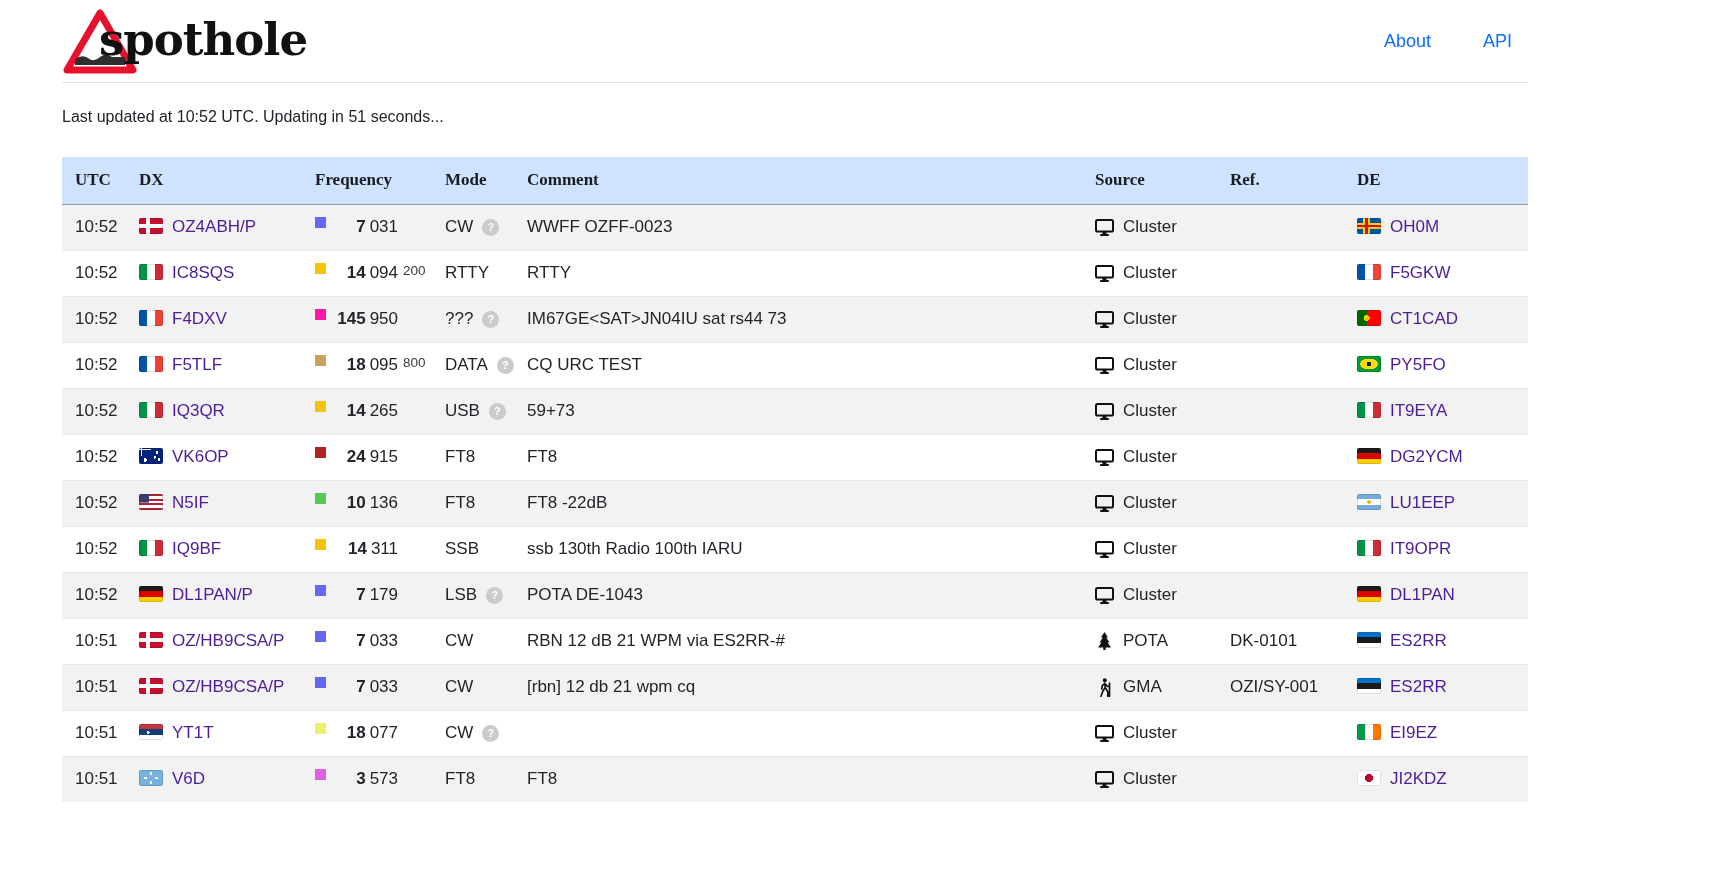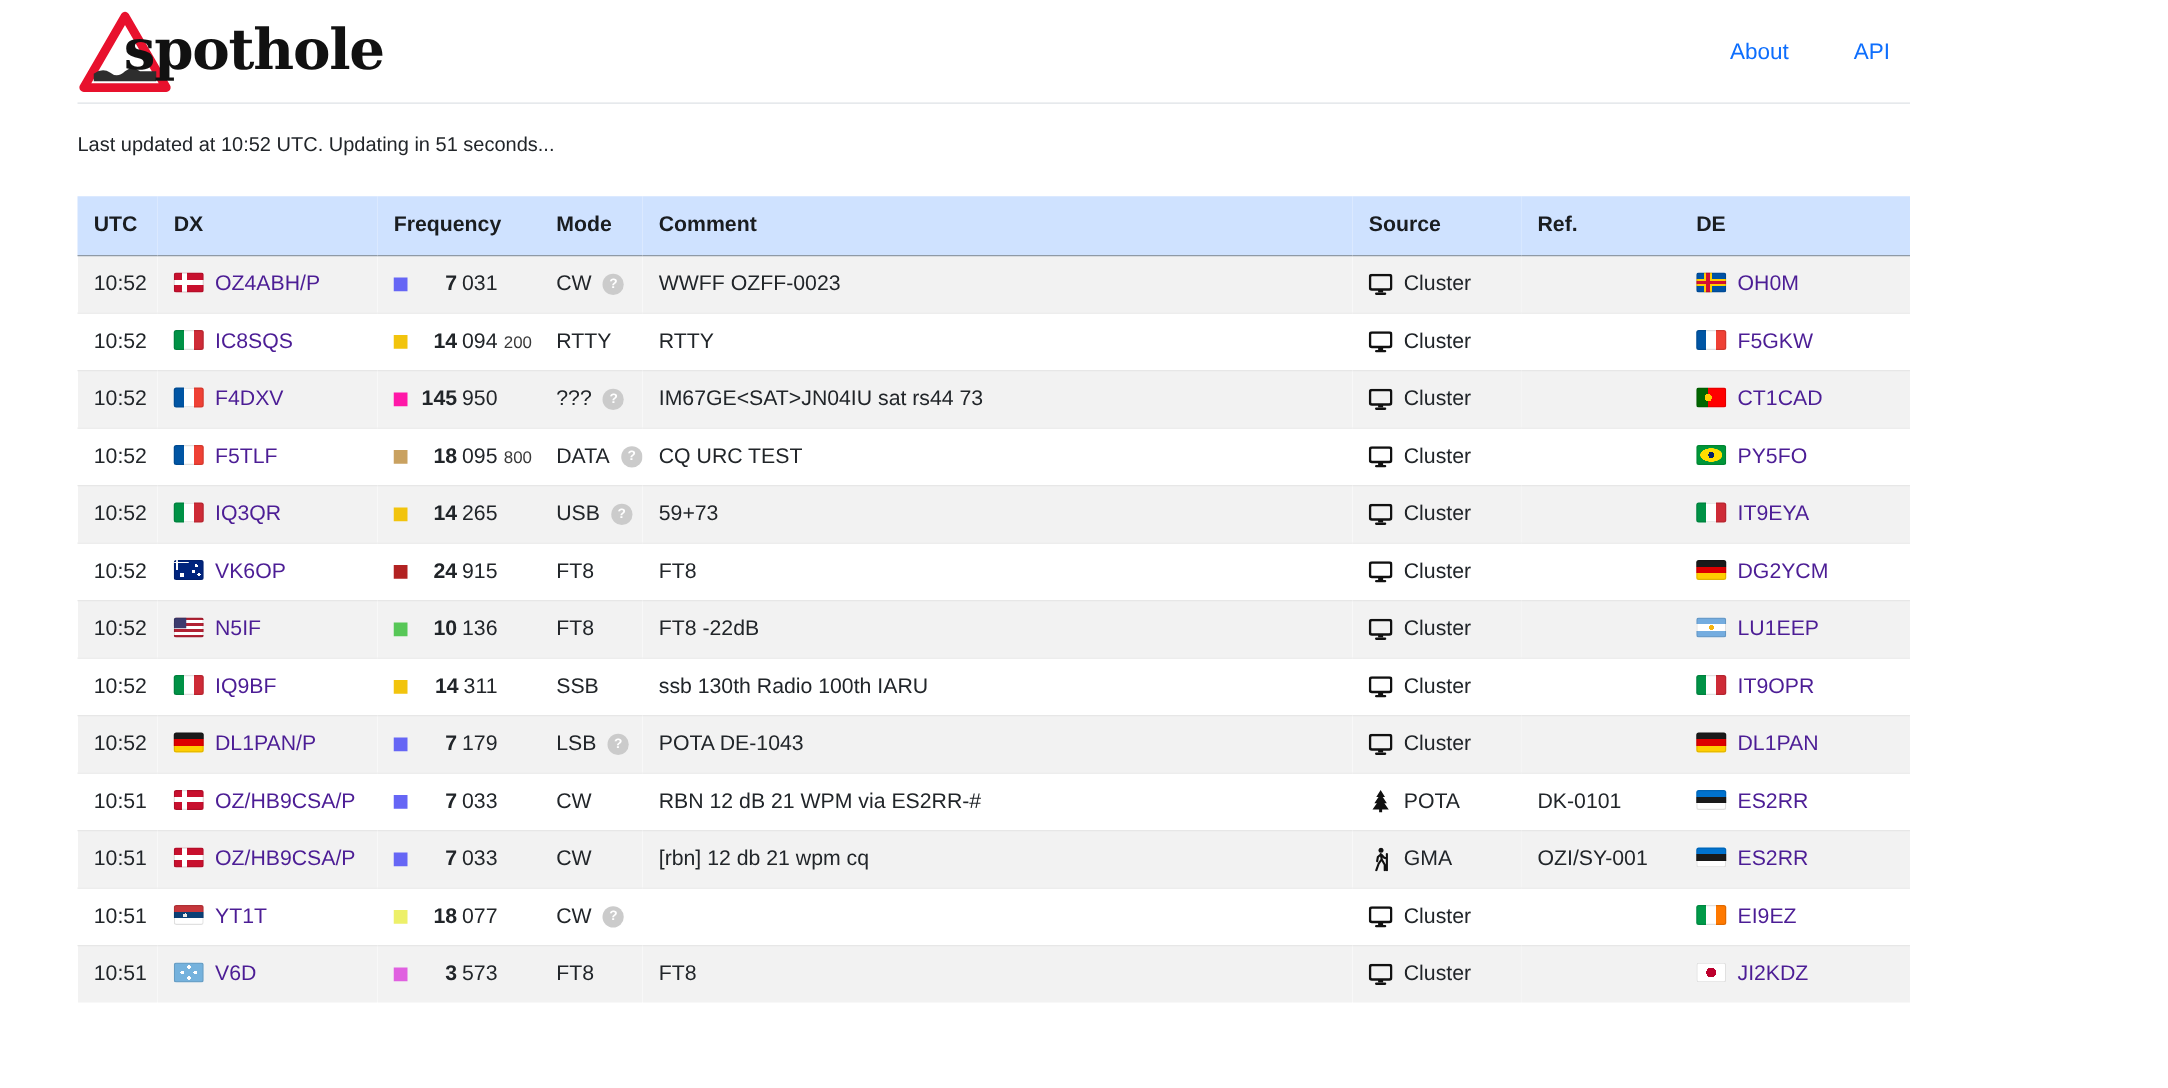--- a/index.html
+++ b/index.html
@@ -33,21 +33,21 @@
     border-radius:6px; padding:7px 17px; cursor:pointer;
     font-family:"Liberation Sans", sans-serif;
   }
 
   
   table { border-collapse:collapse; table-layout:fixed; width:1466px; margin-top:20px; font-size:17px; }
   col.c-utc{width:64px} col.c-dx{width:176px} col.c-freq{width:130px} col.c-mode{width:82px}
   col.c-comment{width:568px} col.c-source{width:135px} col.c-ref{width:127px} col.c-de{width:184px}
   thead th {
     background:#cfe2ff; height:47px; text-align:left; padding:0 0 0 13px;
-    font-weight:bold; color:#1a1d20; border-bottom:1px solid #8f9aa6;
+    font-weight:bold; color:#1a1d20; border-bottom:1px solid #8f9aa6;font-family:Liberation Serif, serif;
   }
   tbody td { height:46px; padding:0 0 0 13px; vertical-align:middle; white-space:nowrap; overflow:hidden; }
   tbody tr { border-top:1px solid #e7e7e7; background:#fff; }
   tbody tr:first-child { border-top:none; }
   tbody tr.stripe { background:#f2f2f2; }
 
   .call { color:#4c1d95; text-decoration:none; }
   .flag {
     display:inline-block; width:24px; height:16px; border-radius:2px;
     box-shadow:inset 0 0 0 1px rgba(0,0,0,.12); vertical-align:-2px; margin-right:9px;
@@ -61,21 +61,21 @@
   .flag-rs{background:radial-gradient(circle at 38% 52%,#e8e8e8 0 1.6px,transparent 1.6px),linear-gradient(to bottom,#c6363c 0 33%,#0c4076 33% 66%,#fff 66%);}
   .flag-fm{background:radial-gradient(circle at 50% 22%,#fff 0 1.5px,transparent 1.5px),radial-gradient(circle at 50% 78%,#fff 0 1.5px,transparent 1.5px),radial-gradient(circle at 28% 50%,#fff 0 1.5px,transparent 1.5px),radial-gradient(circle at 72% 50%,#fff 0 1.5px,transparent 1.5px),#75b2dd;}
   .flag-ax{background:linear-gradient(to bottom,transparent 41%,#d21034 41% 59%,transparent 59%),linear-gradient(to right,transparent 34%,#d21034 34% 46%,transparent 46%),linear-gradient(to bottom,transparent 31%,#ffce00 31% 69%,transparent 69%),linear-gradient(to right,transparent 27%,#ffce00 27% 53%,transparent 53%),#0053a5;}
   .flag-pt{background:radial-gradient(circle at 40% 50%,#ffce00 0 3px,transparent 3px),linear-gradient(to right,#006600 0 40%,#ff0000 40%);}
   .flag-br{background:radial-gradient(circle at 50% 50%,#012169 0 2.5px,transparent 2.5px),radial-gradient(9px 5.5px at 50% 50%,#fedd00 96%,transparent 100%),#009739;}
   .flag-ar{background:radial-gradient(circle at 50% 50%,#f6b40e 0 2px,transparent 2px),linear-gradient(to bottom,#74acdf 0 33%,#fff 33% 66%,#74acdf 66%);}
   .flag-ee{background:linear-gradient(to bottom,#0072ce 0 33%,#1a1a1a 33% 66%,#fff 66%);}
   .flag-ie{background:linear-gradient(to right,#009a49 0 33%,#fff 33% 66%,#ff7900 66%);}
   .flag-jp{background:radial-gradient(circle at 50% 50%,#bc002d 0 4px,transparent 4px),#fff;}
 
-  .freqwrap { display:flex; align-items:center; }
+  .freqwrap { display:flex; align-items:flex-start; }
   .band-dot { width:11px; height:11px; flex:none; margin-right:2px; }
   .freq-main { display:inline-block; min-width:70px; text-align:right; }
   .freq-main b { font-weight:bold; }
   .freq-main .khz { margin-left:4px; }
   .freq-hz { display:inline-block; width:34px; text-align:left; margin-left:5px; font-size:13.5px; color:#3a3a3a; }
 
   .modewrap { display:flex; align-items:center; }
   .qmark {
     display:inline-flex; align-items:center; justify-content:center;
     width:17px; height:17px; border-radius:50%; background:#cbcbcb; color:#fff;

